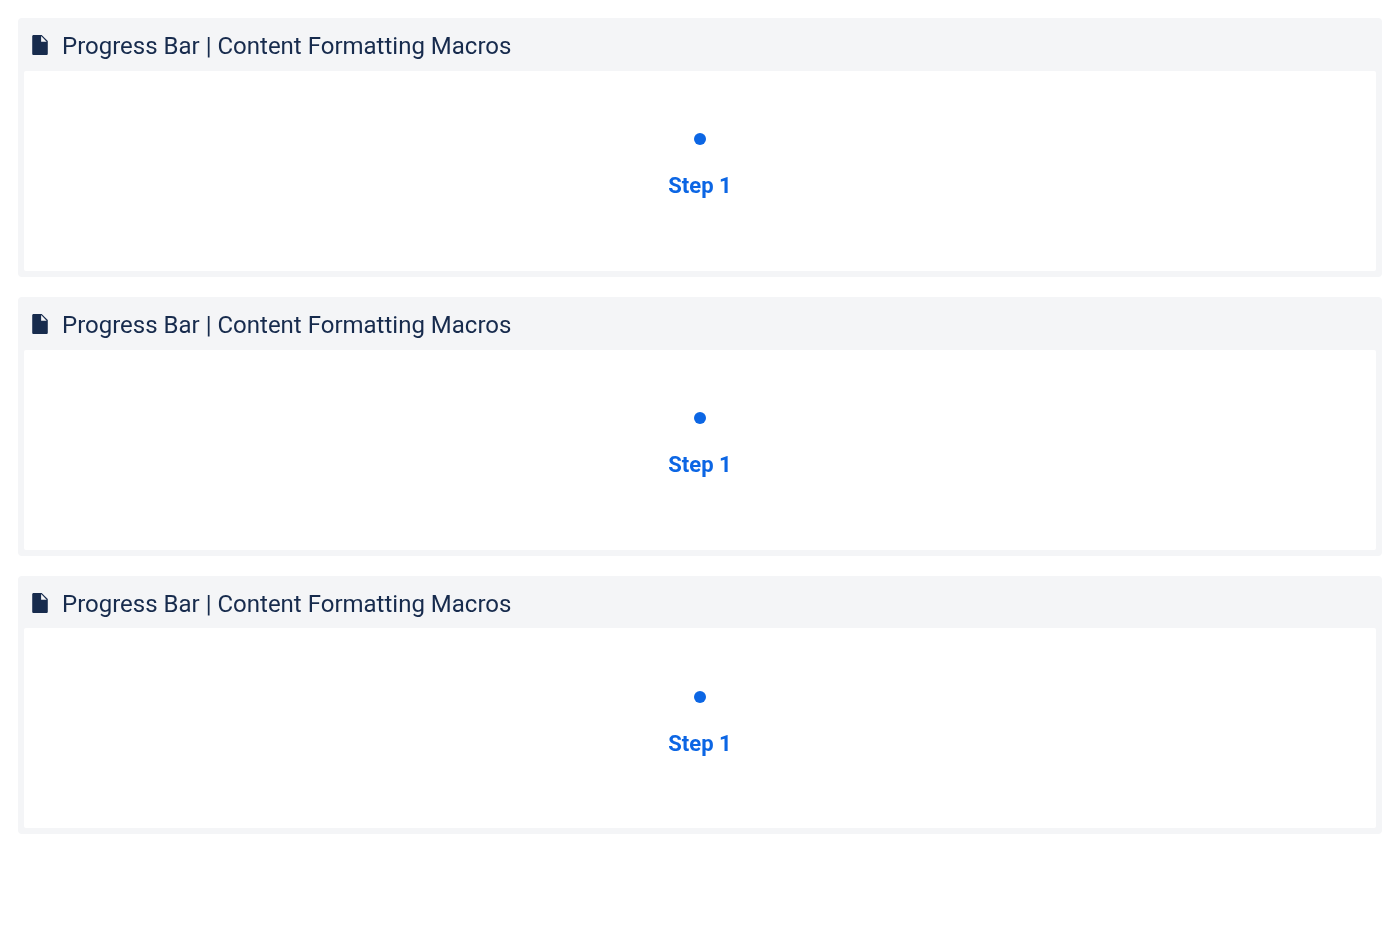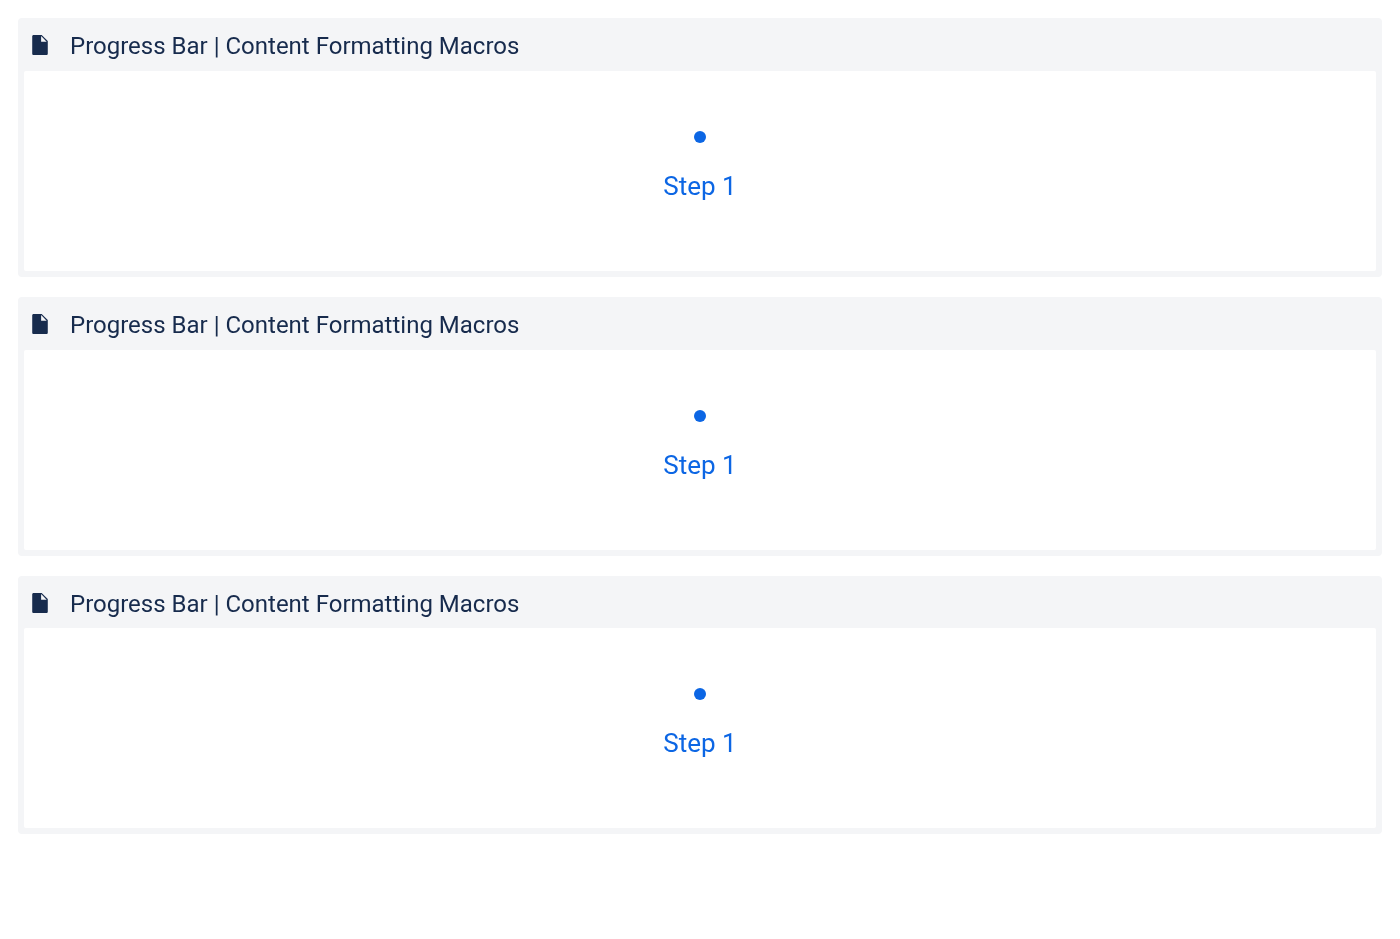--- a/index.html
+++ b/index.html
@@ -28,42 +28,41 @@
       width: 18px;
       height: 22px;
       color: #172b4d;
       flex-shrink: 0;
     }
     .macro-title {
       font-size: 24px;
       font-weight: 400;
       color: #172b4d;
       line-height: 1.2;
-      margin-left: 8px;
     }
     .macro-body {
       background: #ffffff;
       border-radius: 2px;
       min-height: 200px;
       display: flex;
       flex-direction: column;
       align-items: center;
       justify-content: center;
       gap: 28px;
       padding: 40px 0 50px 0;
     }
     .progress-dot {
       width: 12px;
       height: 12px;
       border-radius: 50%;
       background: #0c66e4;
     }
     .step-label {
-      font-size: 26px;
-      font-weight: 400;
+      font-size: 22px;
+      font-weight: 700;
       color: #0c66e4;
       text-align: center;
     }
   </style>
 </head>
 <body>
 
 <div class="macro-panel">
   <div class="macro-header">
     <span class="doc-icon">

